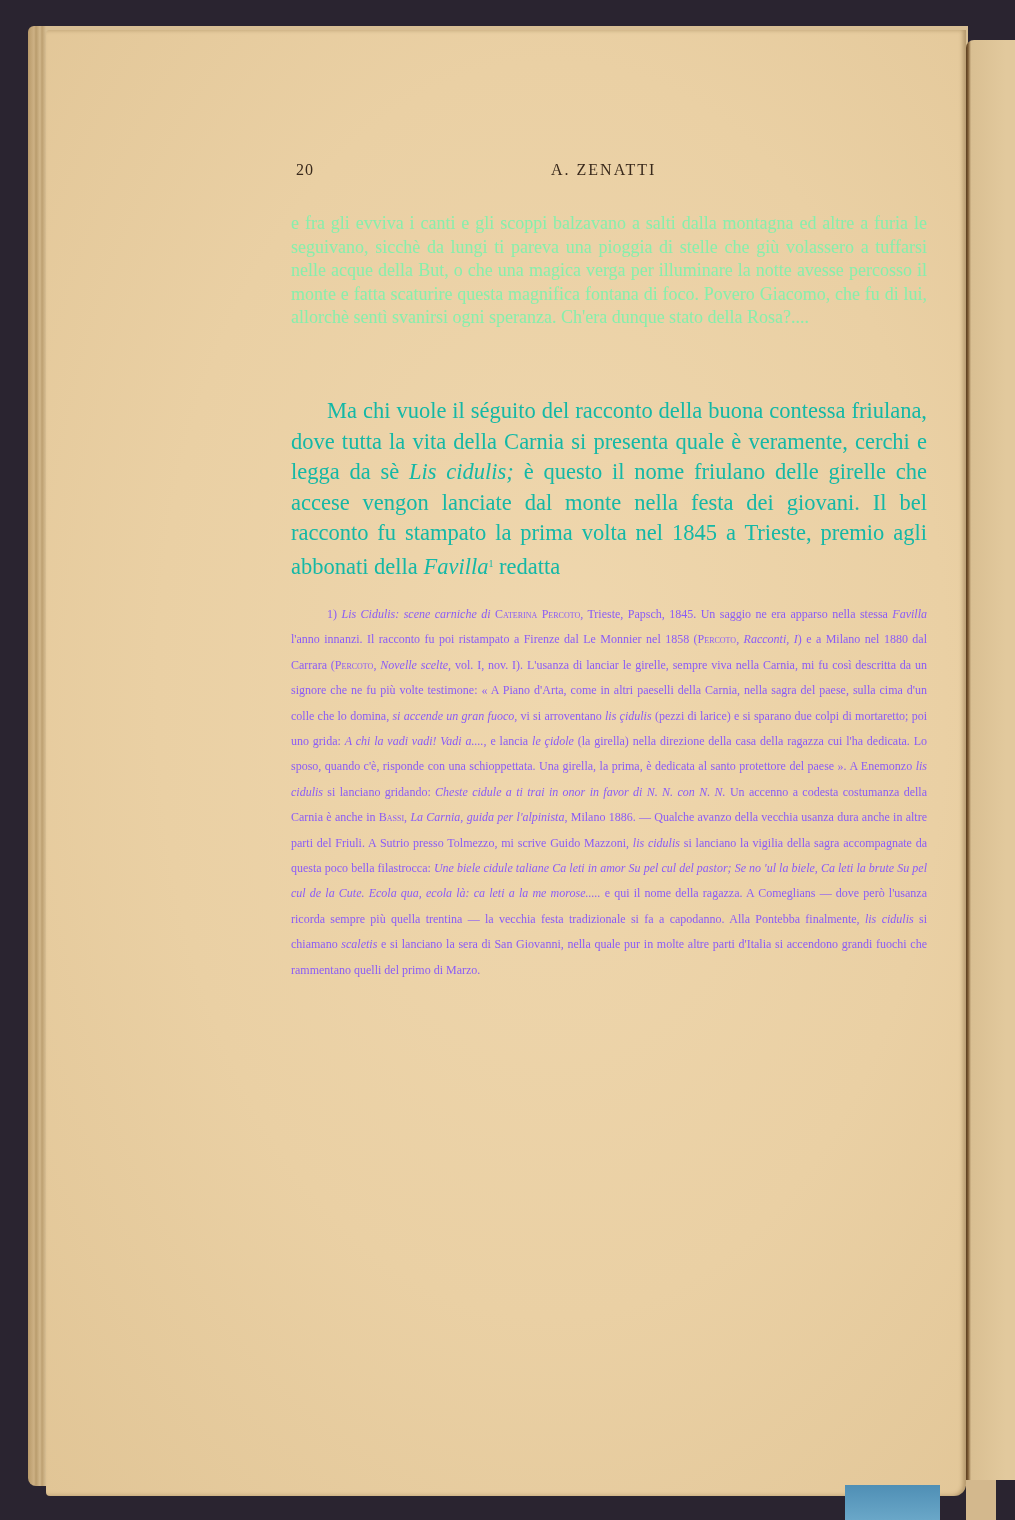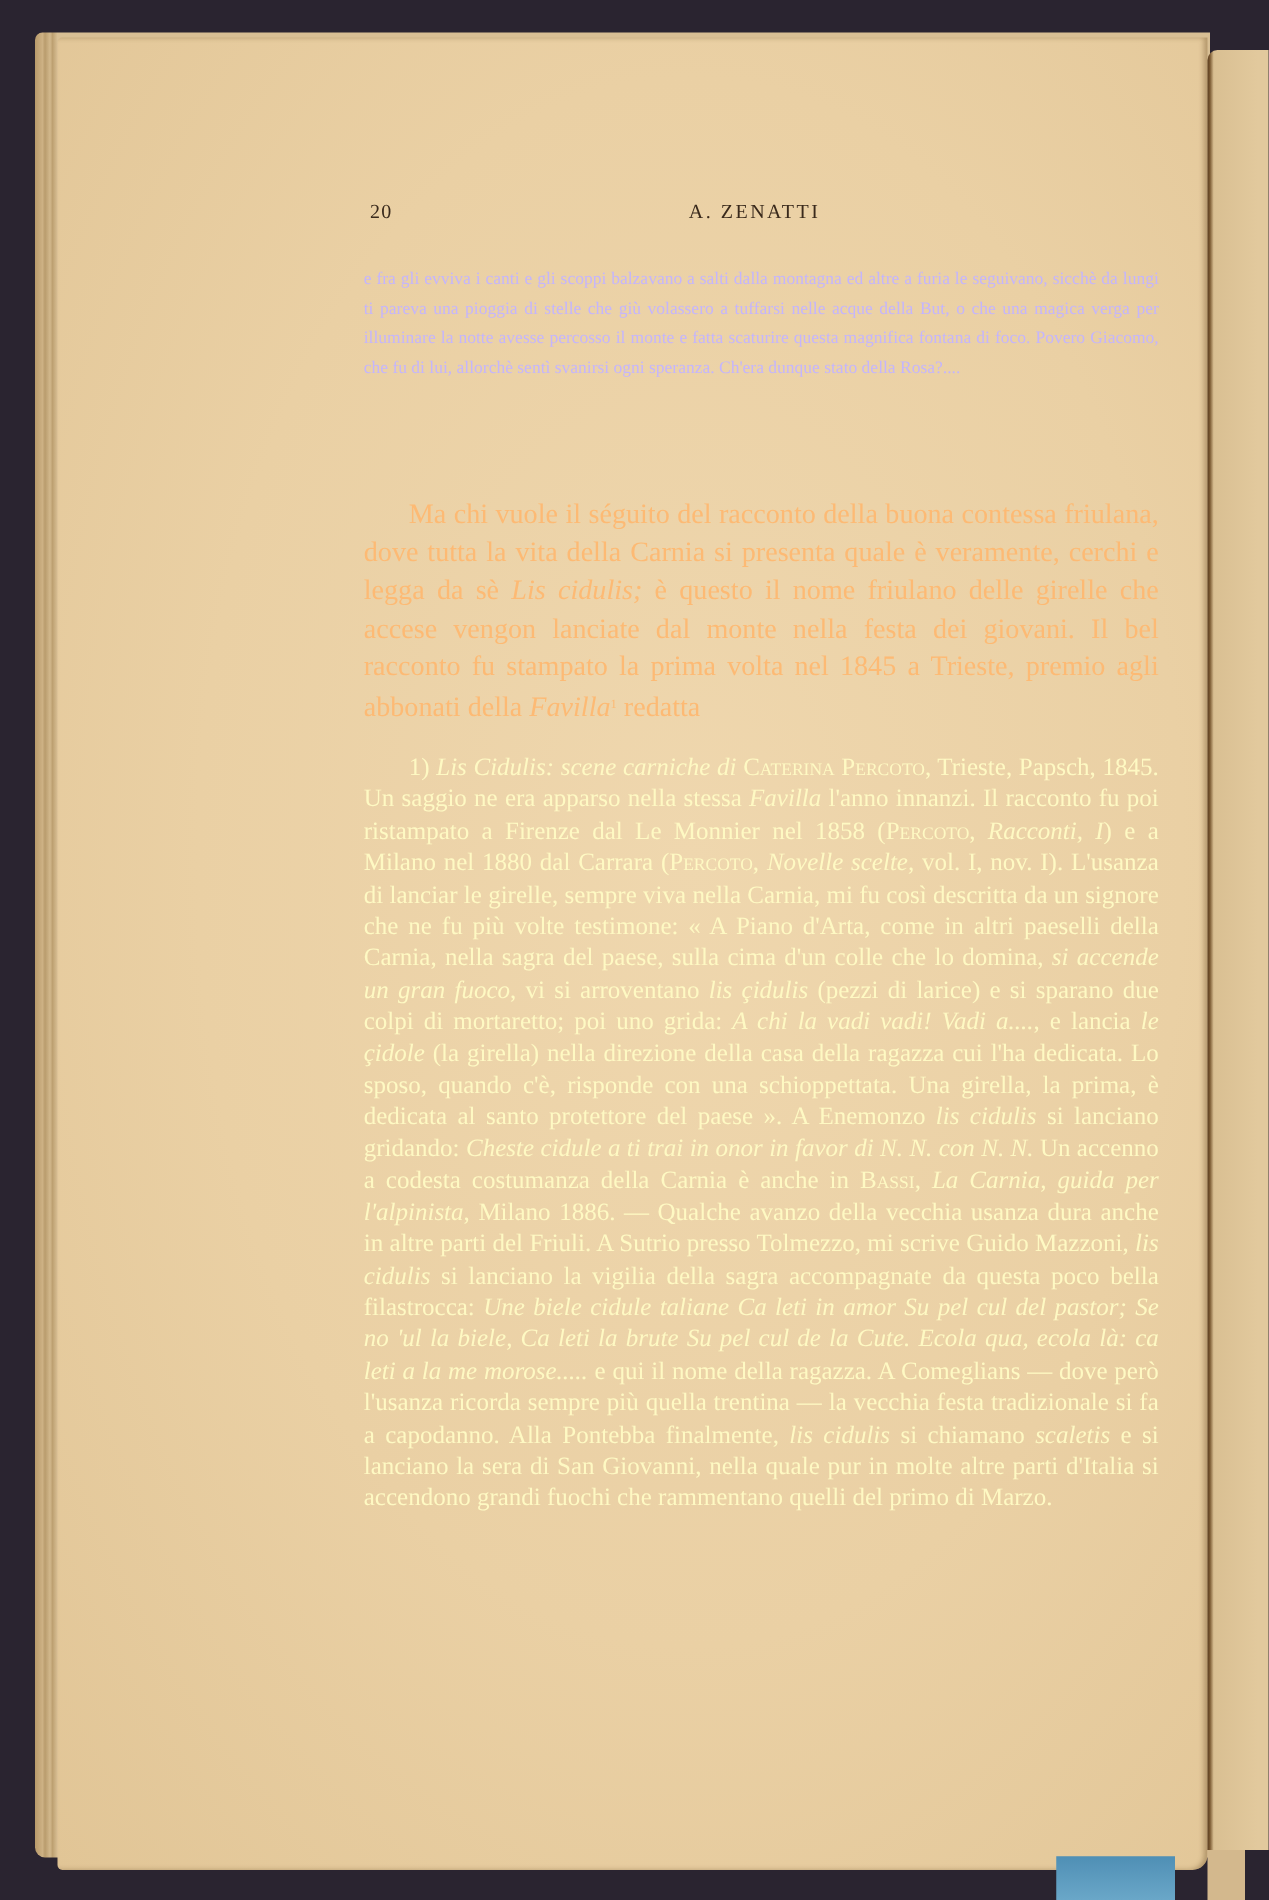--- a/index.html
+++ b/index.html
@@ -34,31 +34,31 @@
     background: linear-gradient(180deg, #4f8fb5, #6aa7c8);
   }
   .running-head {
     position: absolute; left: 296px; top: 161px; width: 630px; height: 24px;
     color: #3a2a1c; font-size: 16px; letter-spacing: 1px;
   }
   .page-number { position: absolute; left: 0; top: 0; }
   .running-title { position: absolute; left: 242px; top: 0; letter-spacing: 2px; margin-left: 13px; }
   .body-small {
     position: absolute; left: 291px; top: 212px; width: 636px;
-    color: #c4b5fd; font-size: 14px; line-height: 23.5px; text-align: justify;
+    color: #86efac; font-size: 18px; line-height: 23.5px; text-align: justify;
   }
   .body-small p { margin: 0; }
   .body-large {
     position: absolute; left: 291px; top: 396px; width: 636px;
-    color: #fdba74; font-size: 22.5px; line-height: 30.5px; text-align: justify; font-family: Liberation Serif, serif;
+    color: #14b8a6; font-size: 22.5px; line-height: 30.5px; text-align: justify; font-family: Liberation Serif, serif;
   }
   .body-large p { margin: 0; text-indent: 36px; }
   .footnote {
     position: absolute; left: 291px; top: 602px; width: 636px;
-    color: #fef9c3; font-size: 20px; line-height: 25.4px; text-align: justify;
+    color: #8b5cf6; font-size: 12px; line-height: 25.4px; text-align: justify;
   }
   .footnote p { margin: 0; text-indent: 36px; }
   .sc { font-variant: small-caps; }
   sup { font-size: 10px; vertical-align: 7px; }
   i { font-style: italic; }
 </style>
 </head>
 <body>
 
 <div class="page-stack"></div>

